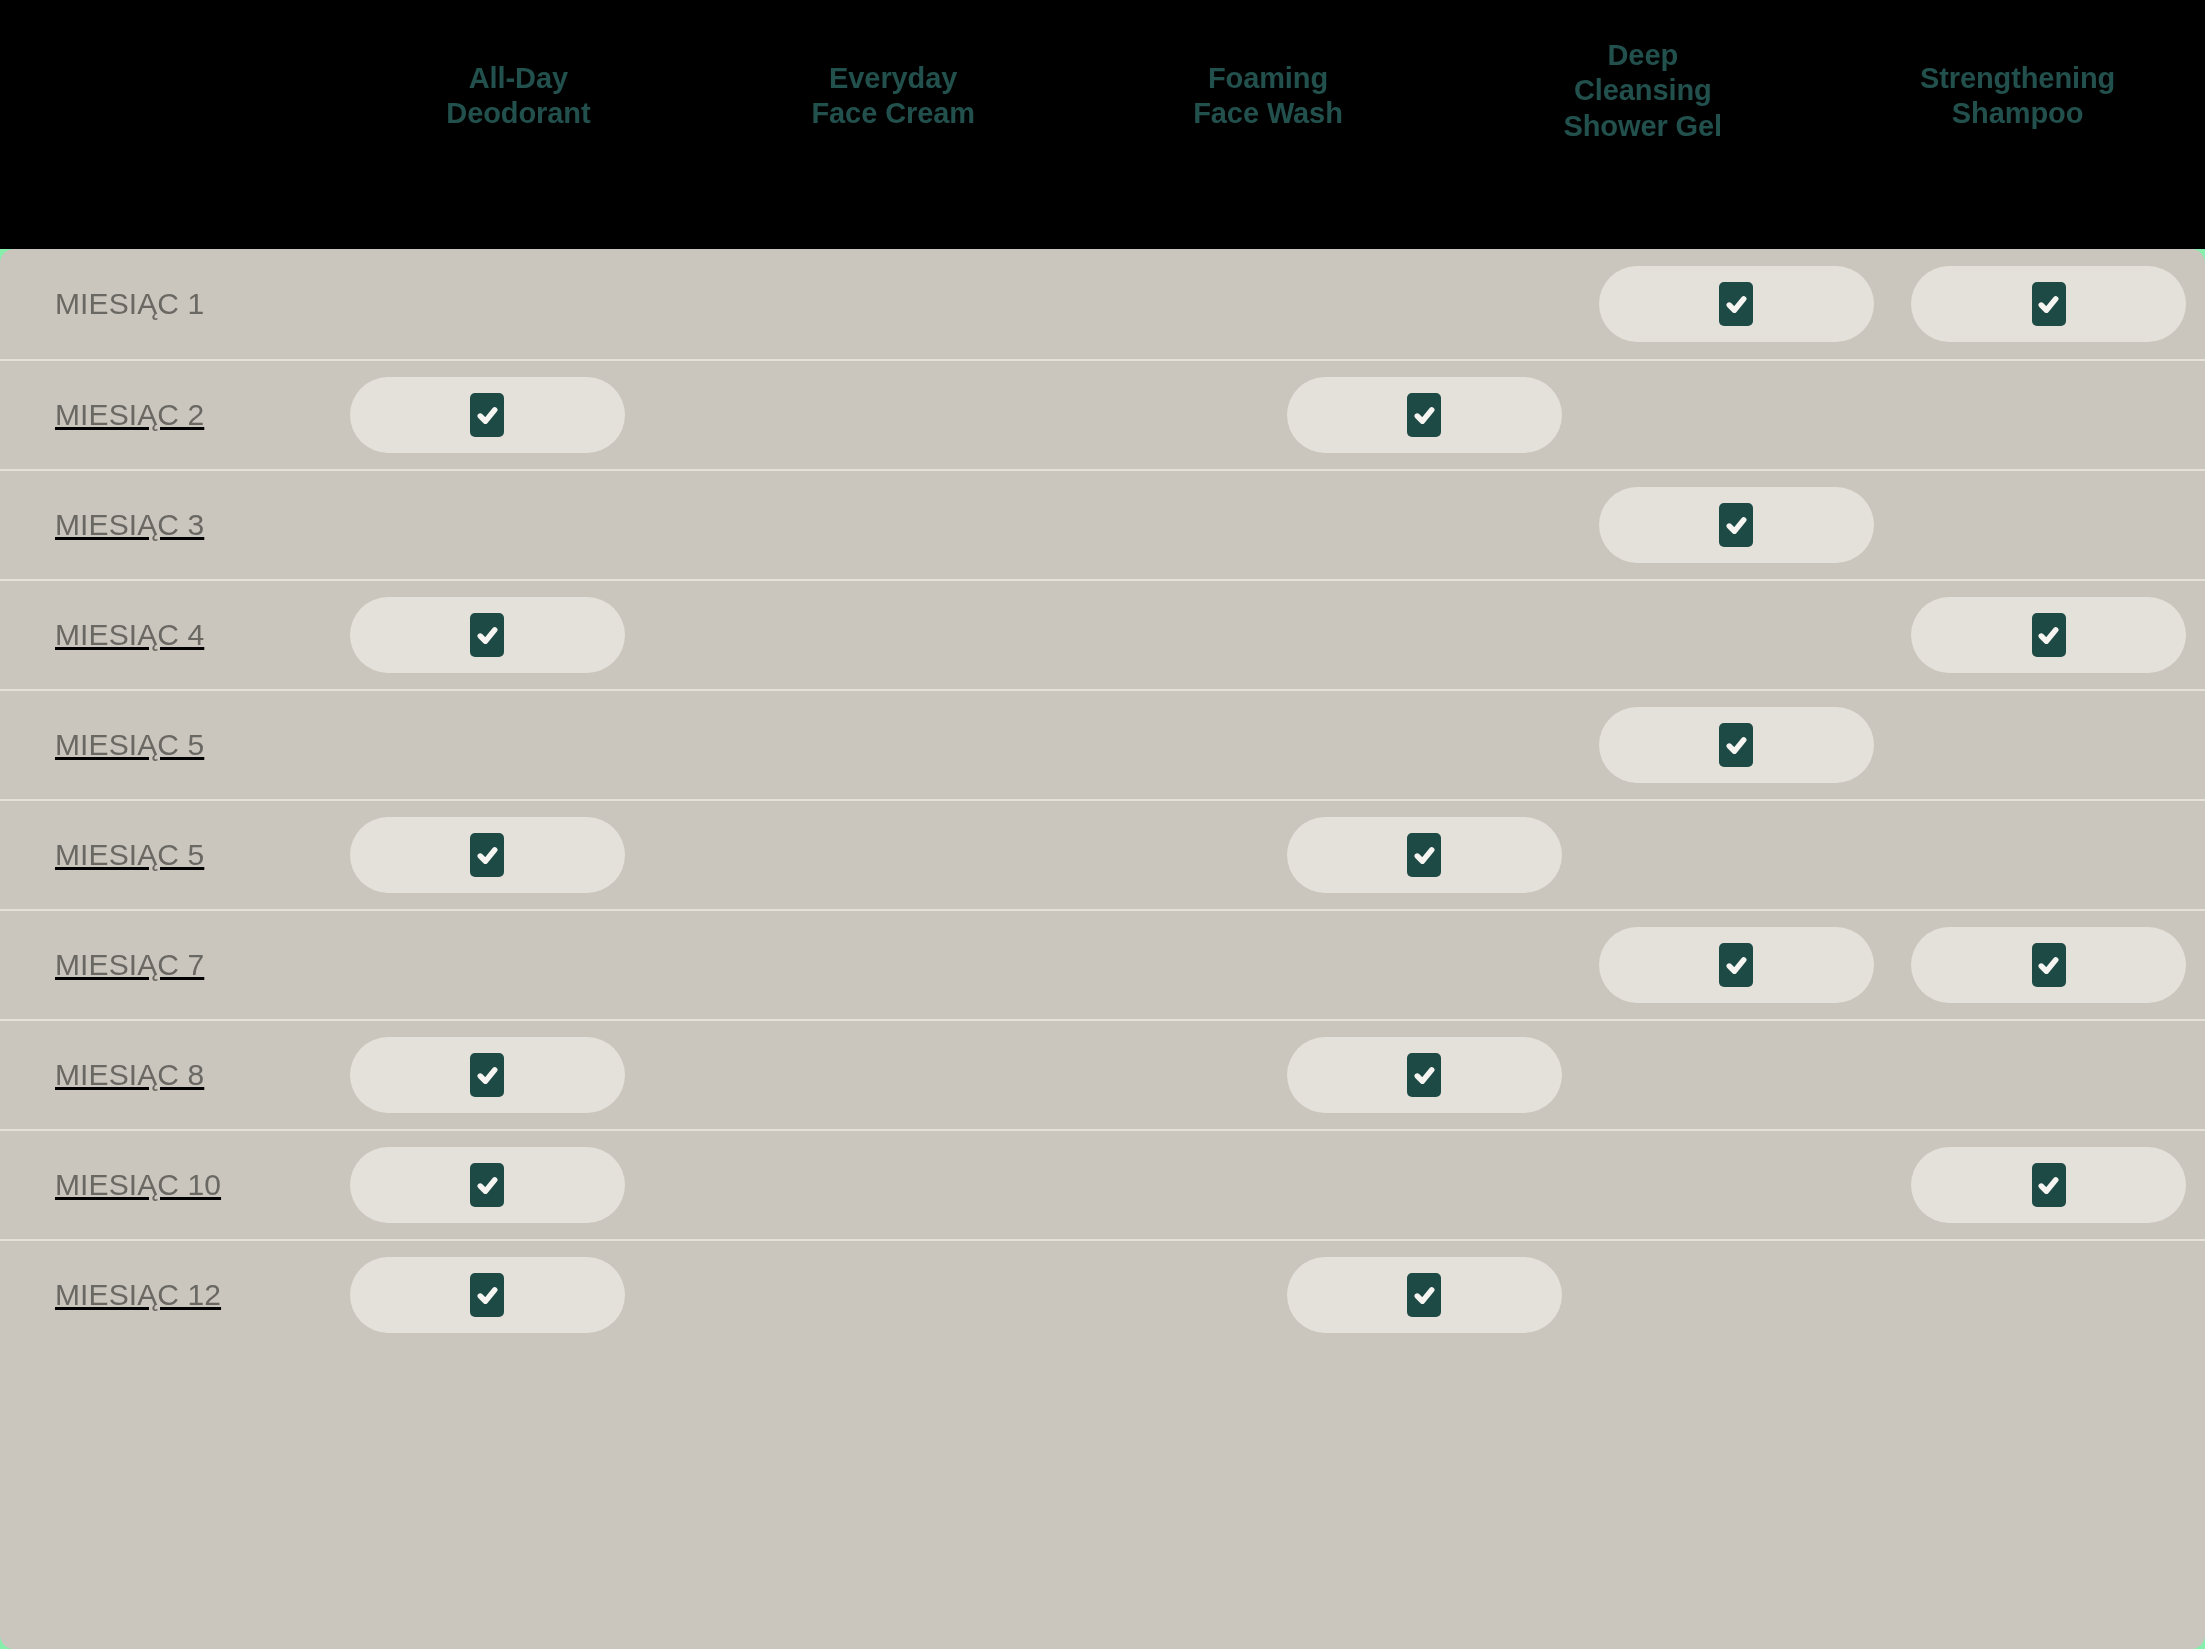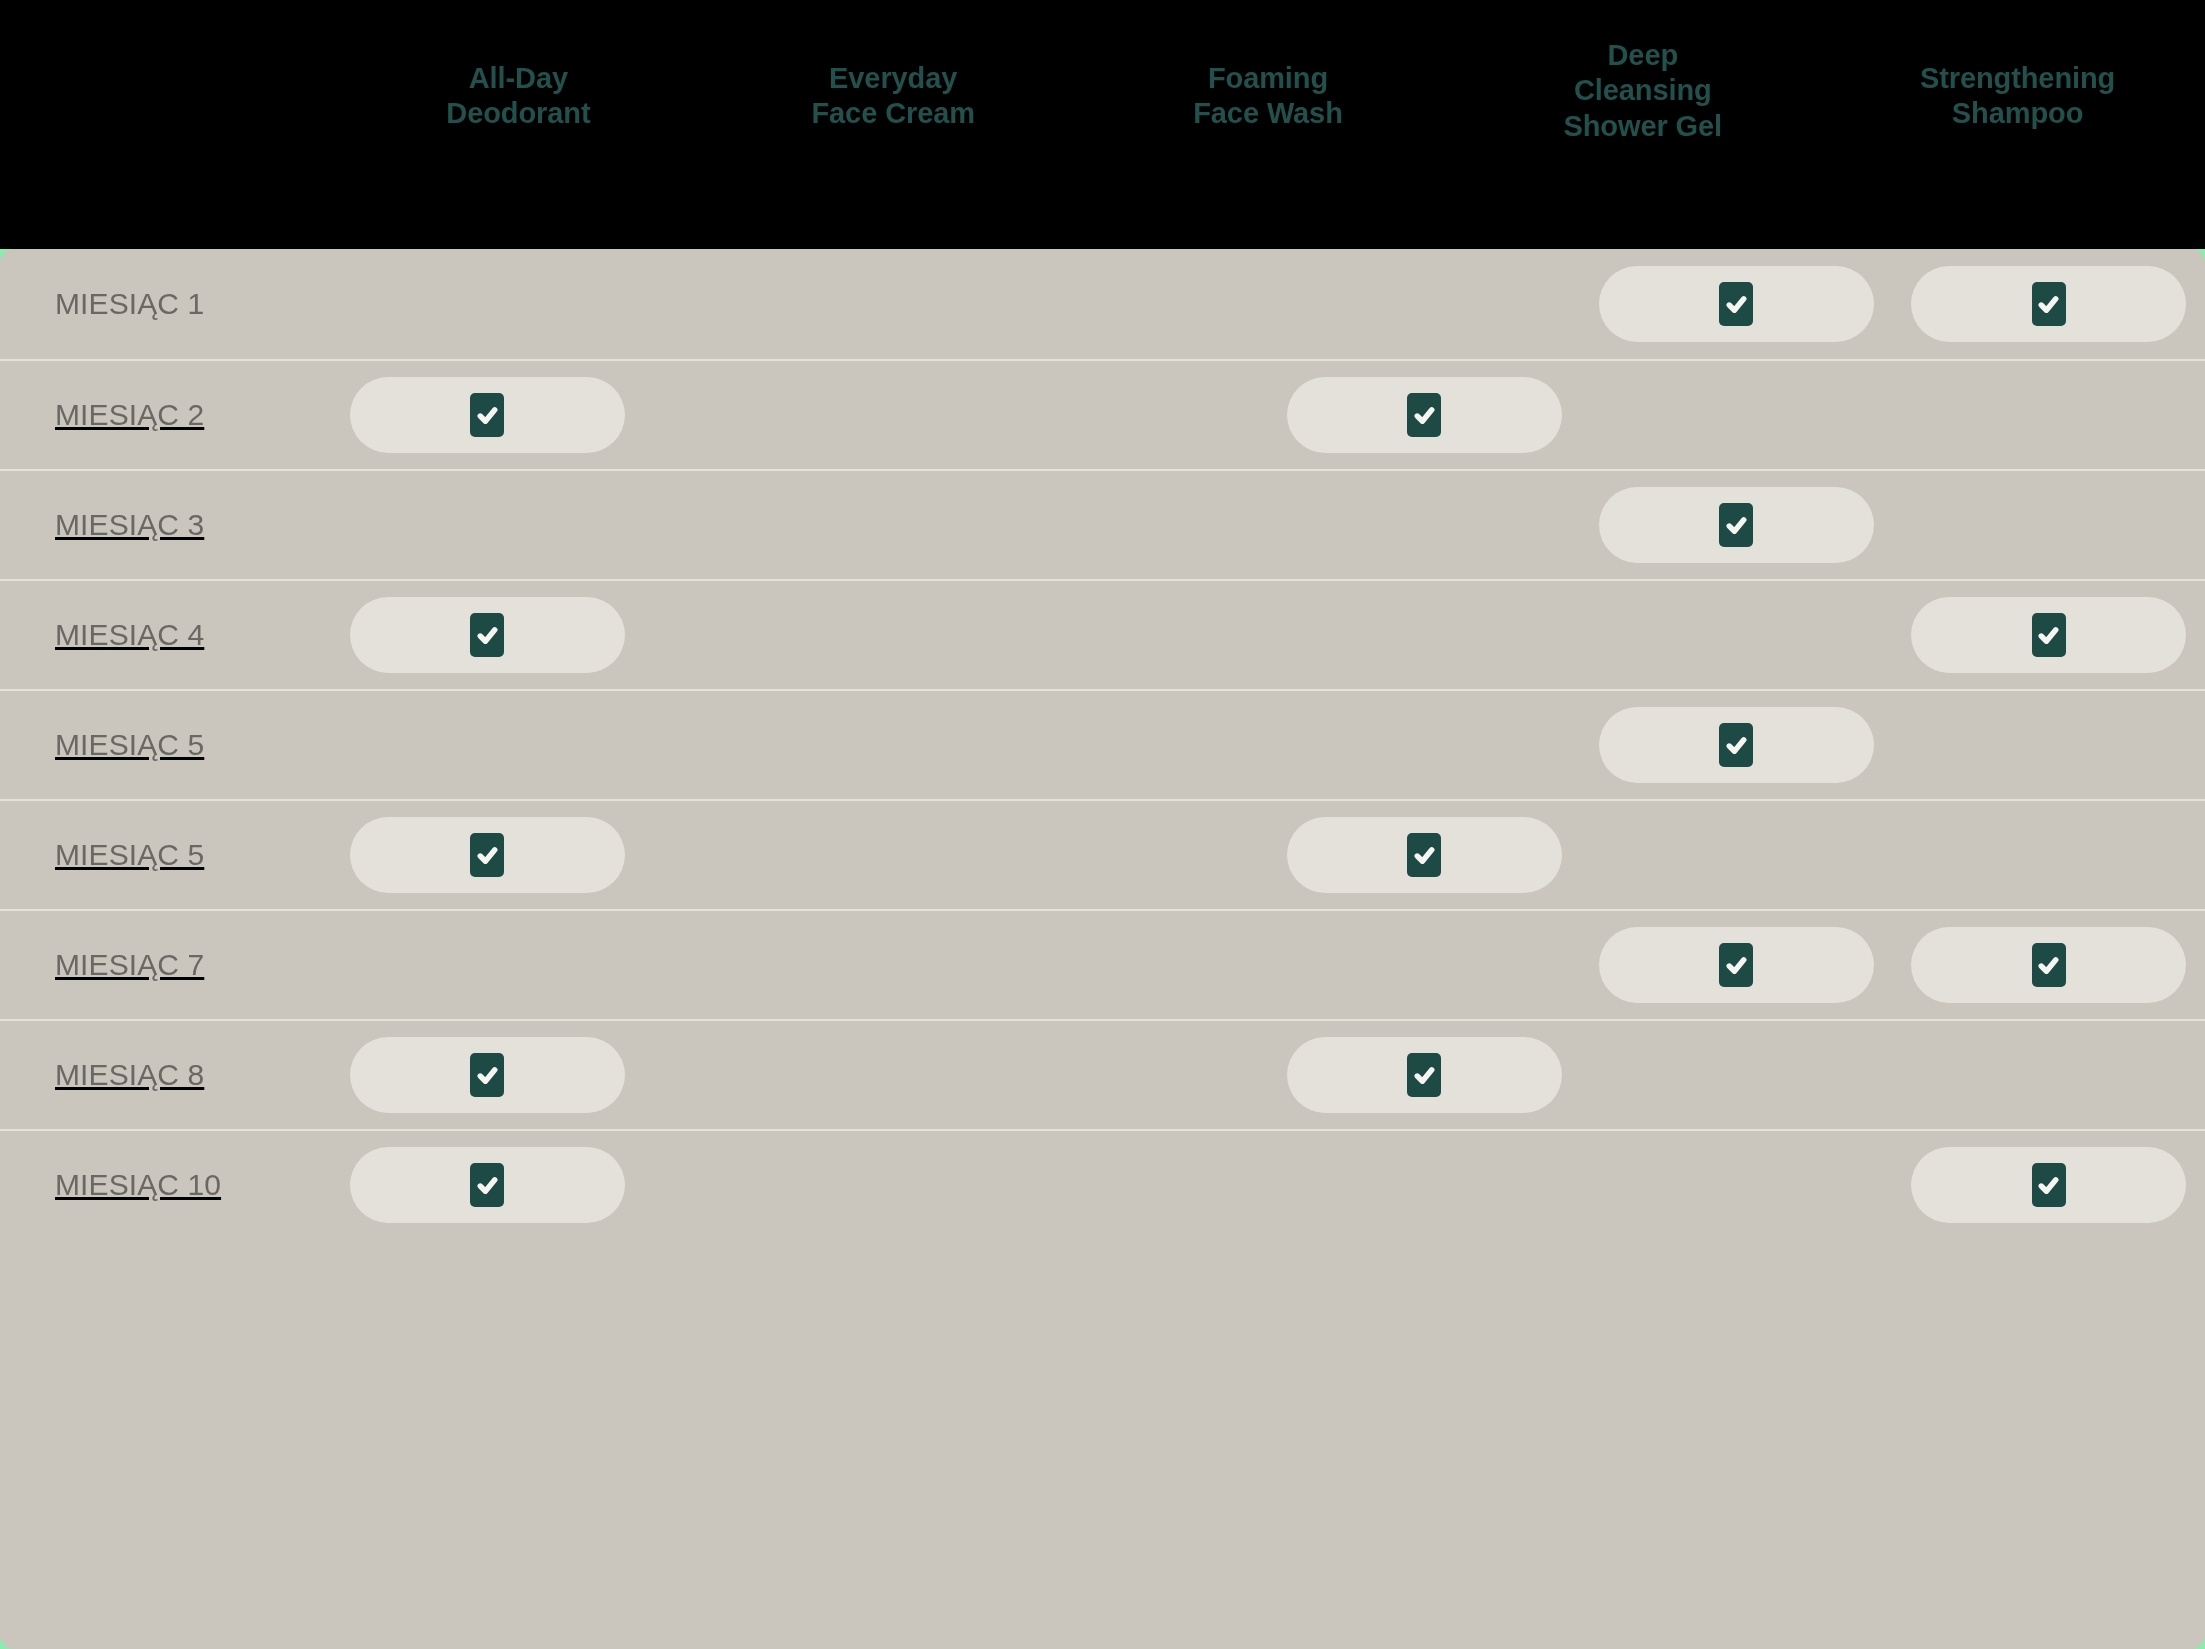--- a/index.html
+++ b/index.html
@@ -421,16 +421,45 @@
             <div class="pill">
               <div class="checkbox">
                 <svg viewBox="0 0 24 24" aria-hidden="true">
                   <path d="M5 12.5 L10 17.5 L19 6.5"></path>
                 </svg>
               </div>
             </div>
           </div>
         </div>
       </div>
+      <div class="data-row">
+        <div class="row-label-cell">
+          <span class="row-label">MIESIĄC 12</span>
+        </div>
+        <div class="row-cols">
+          <div class="cell">
+            <div class="pill">
+              <div class="checkbox">
+                <svg viewBox="0 0 24 24" aria-hidden="true">
+                  <path d="M5 12.5 L10 17.5 L19 6.5"></path>
+                </svg>
+              </div>
+            </div>
+          </div>
+          <div class="cell"></div>
+          <div class="cell"></div>
+          <div class="cell">
+            <div class="pill">
+              <div class="checkbox">
+                <svg viewBox="0 0 24 24" aria-hidden="true">
+                  <path d="M5 12.5 L10 17.5 L19 6.5"></path>
+                </svg>
+              </div>
+            </div>
+          </div>
+          <div class="cell"></div>
+          <div class="cell"></div>
+        </div>
+      </div>
     </div>
 
 </div>
 
 
 </body></html>

